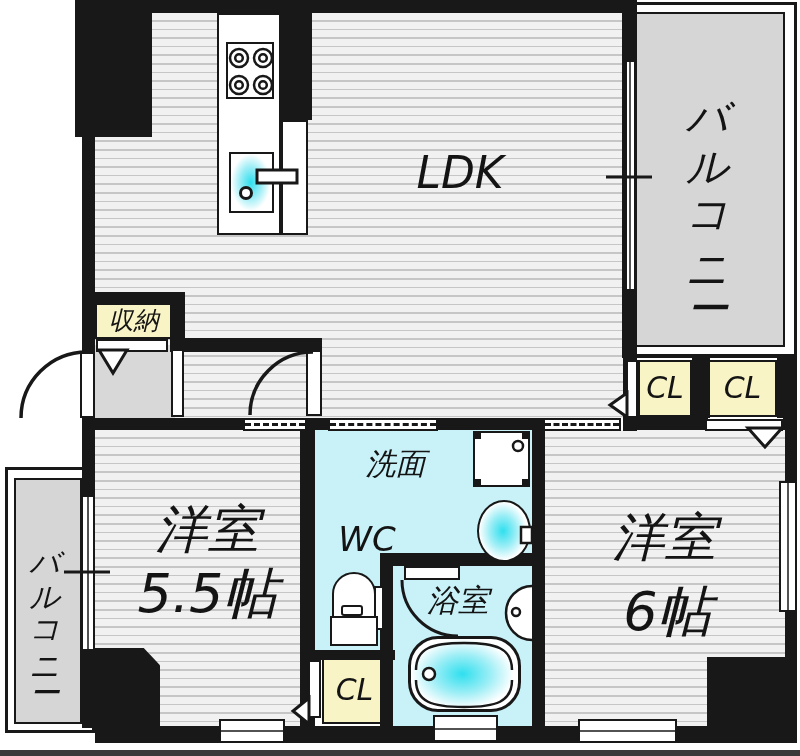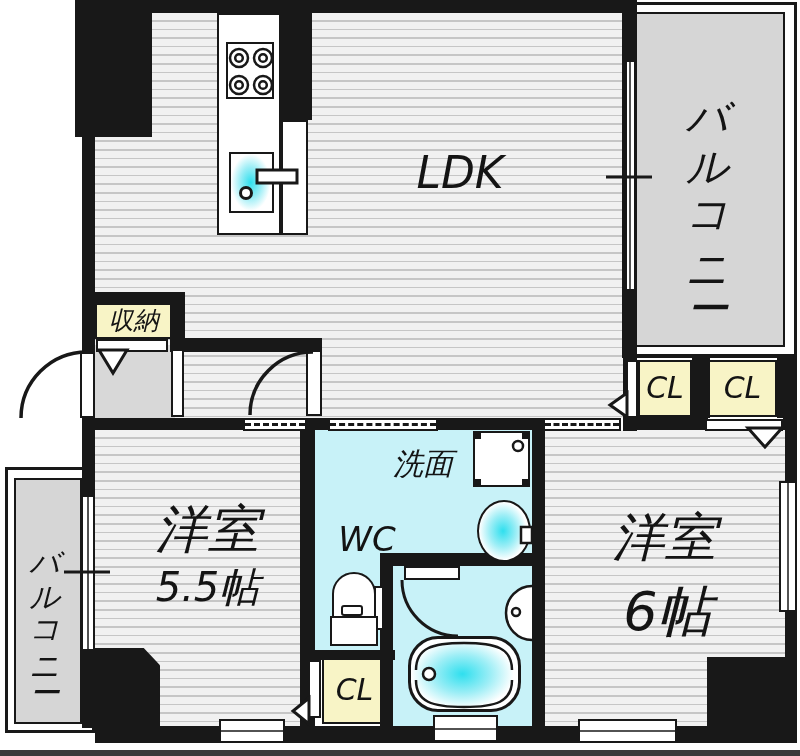--- a/index.html
+++ b/index.html
@@ -174,31 +174,32 @@
       <line x1="435" y1="729" x2="496" y2="729"></line>
       <line x1="580" y1="731" x2="675" y2="731"></line>
     </g>
     <line x1="606" y1="177" x2="652" y2="177" stroke="#181818" stroke-width="3"></line>
     <line x1="64" y1="572" x2="110" y2="572" stroke="#181818" stroke-width="3"></line>
   </svg>
 
   <div class="lab" style="left:360px; top:150px; width:200px; font-size:44px;">LDK</div>
 
   <div class="lab" style="left:125px; top:502px; width:165px; font-size:52px;">洋室</div>
-  <div class="lab" style="left:100px; top:566px; width:215px; font-size:40px;">5.5帖</div>
+  <div class="lab" style="left:100px; top:566px; width:215px; font-size:54px;">5.5帖</div>
 
   <div class="lab" style="left:582px; top:510px; width:165px; font-size:52px;">洋室</div>
   <div class="lab" style="left:585px; top:584px; width:165px; font-size:54px;">6帖</div>
 
   <div class="lab vlab" style="left:685px; top:32px; height:300px; font-size:42px; letter-spacing:6px;">バルコニー</div>
   <div class="lab vlab" style="left:29px; top:500px; height:210px; font-size:30px; letter-spacing:3px;">バルコニー</div>
 
   <div class="lab" style="left:95px; top:308px; width:77px; font-size:25px;">収納</div>
 
-  <div class="lab" style="left:338px; top:448px; width:115px; font-size:30px;text-align:right;">洗面</div>
+  <div class="lab" style="left:338px; top:448px; width:115px; font-size:30px;">洗面</div>
   <div class="lab" style="left:322px; top:522px; width:90px; font-size:34px;">WC</div>
 
+  <div class="lab" style="left:398px; top:584px; width:120px; font-size:31px;">浴室</div>
 
   <div class="lab" style="left:638px; top:372px; width:54px; font-size:30px;">CL</div>
   <div class="lab" style="left:708px; top:372px; width:69px; font-size:30px;">CL</div>
   <div class="lab" style="left:322px; top:674px; width:65px; font-size:30px;">CL</div>
 
 </div>
 
 </body></html>

